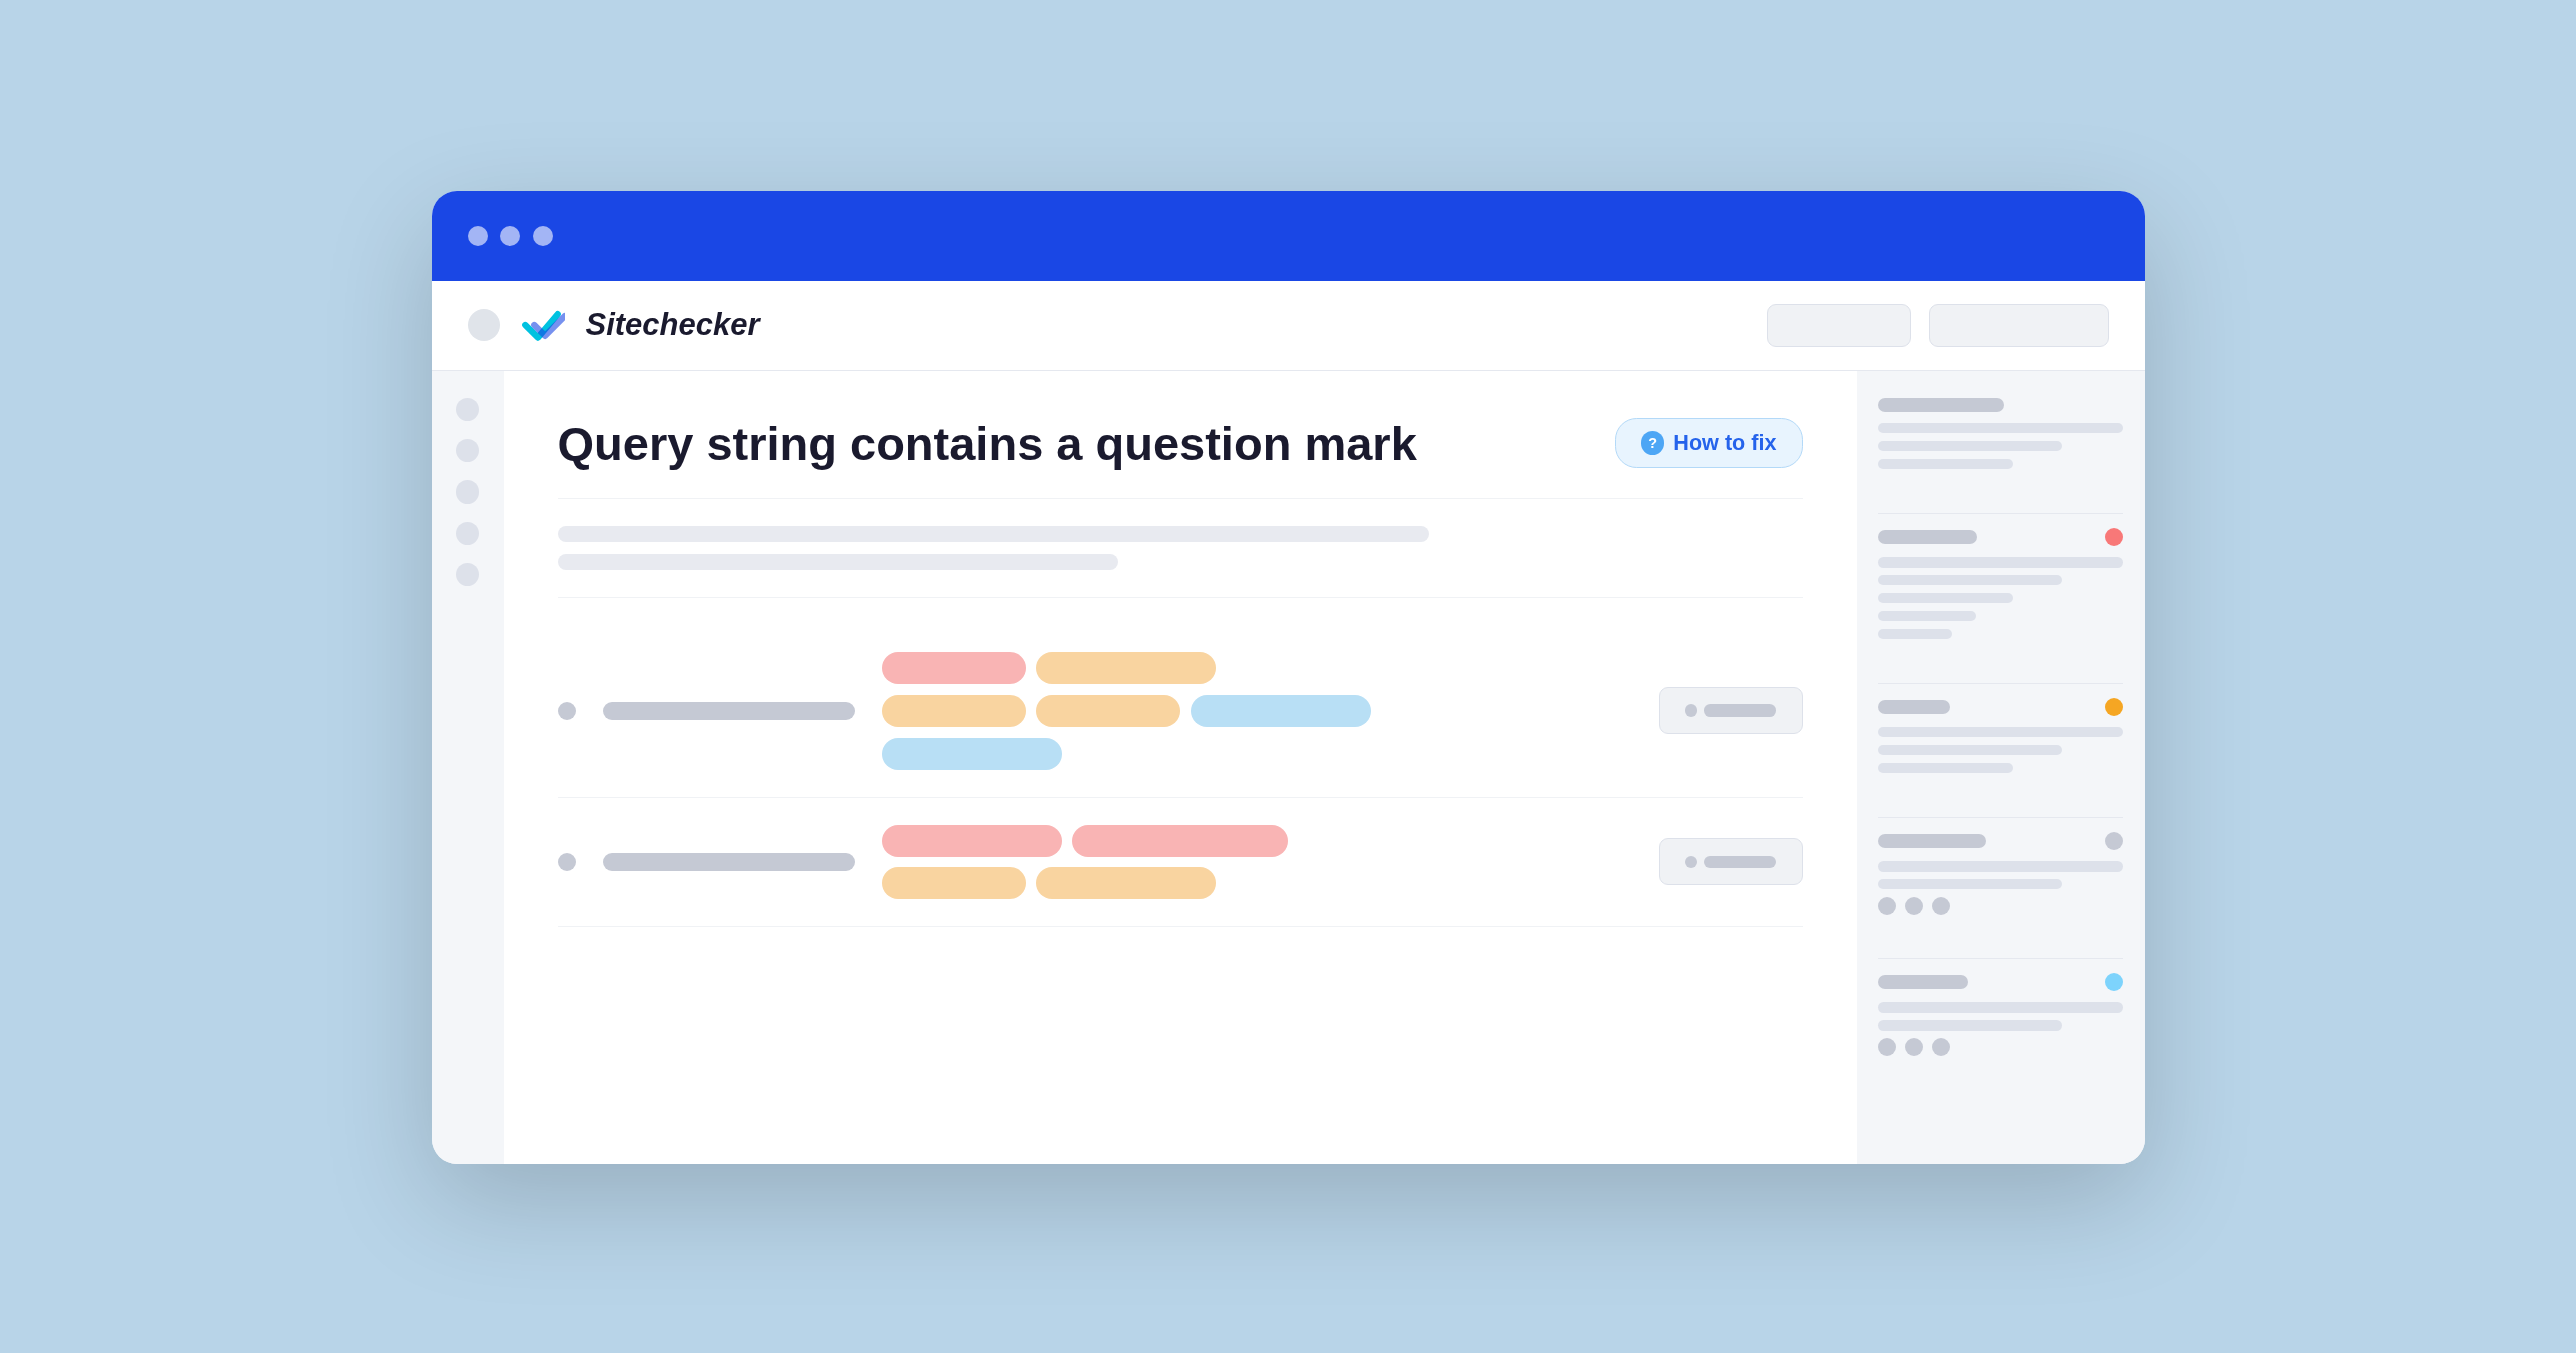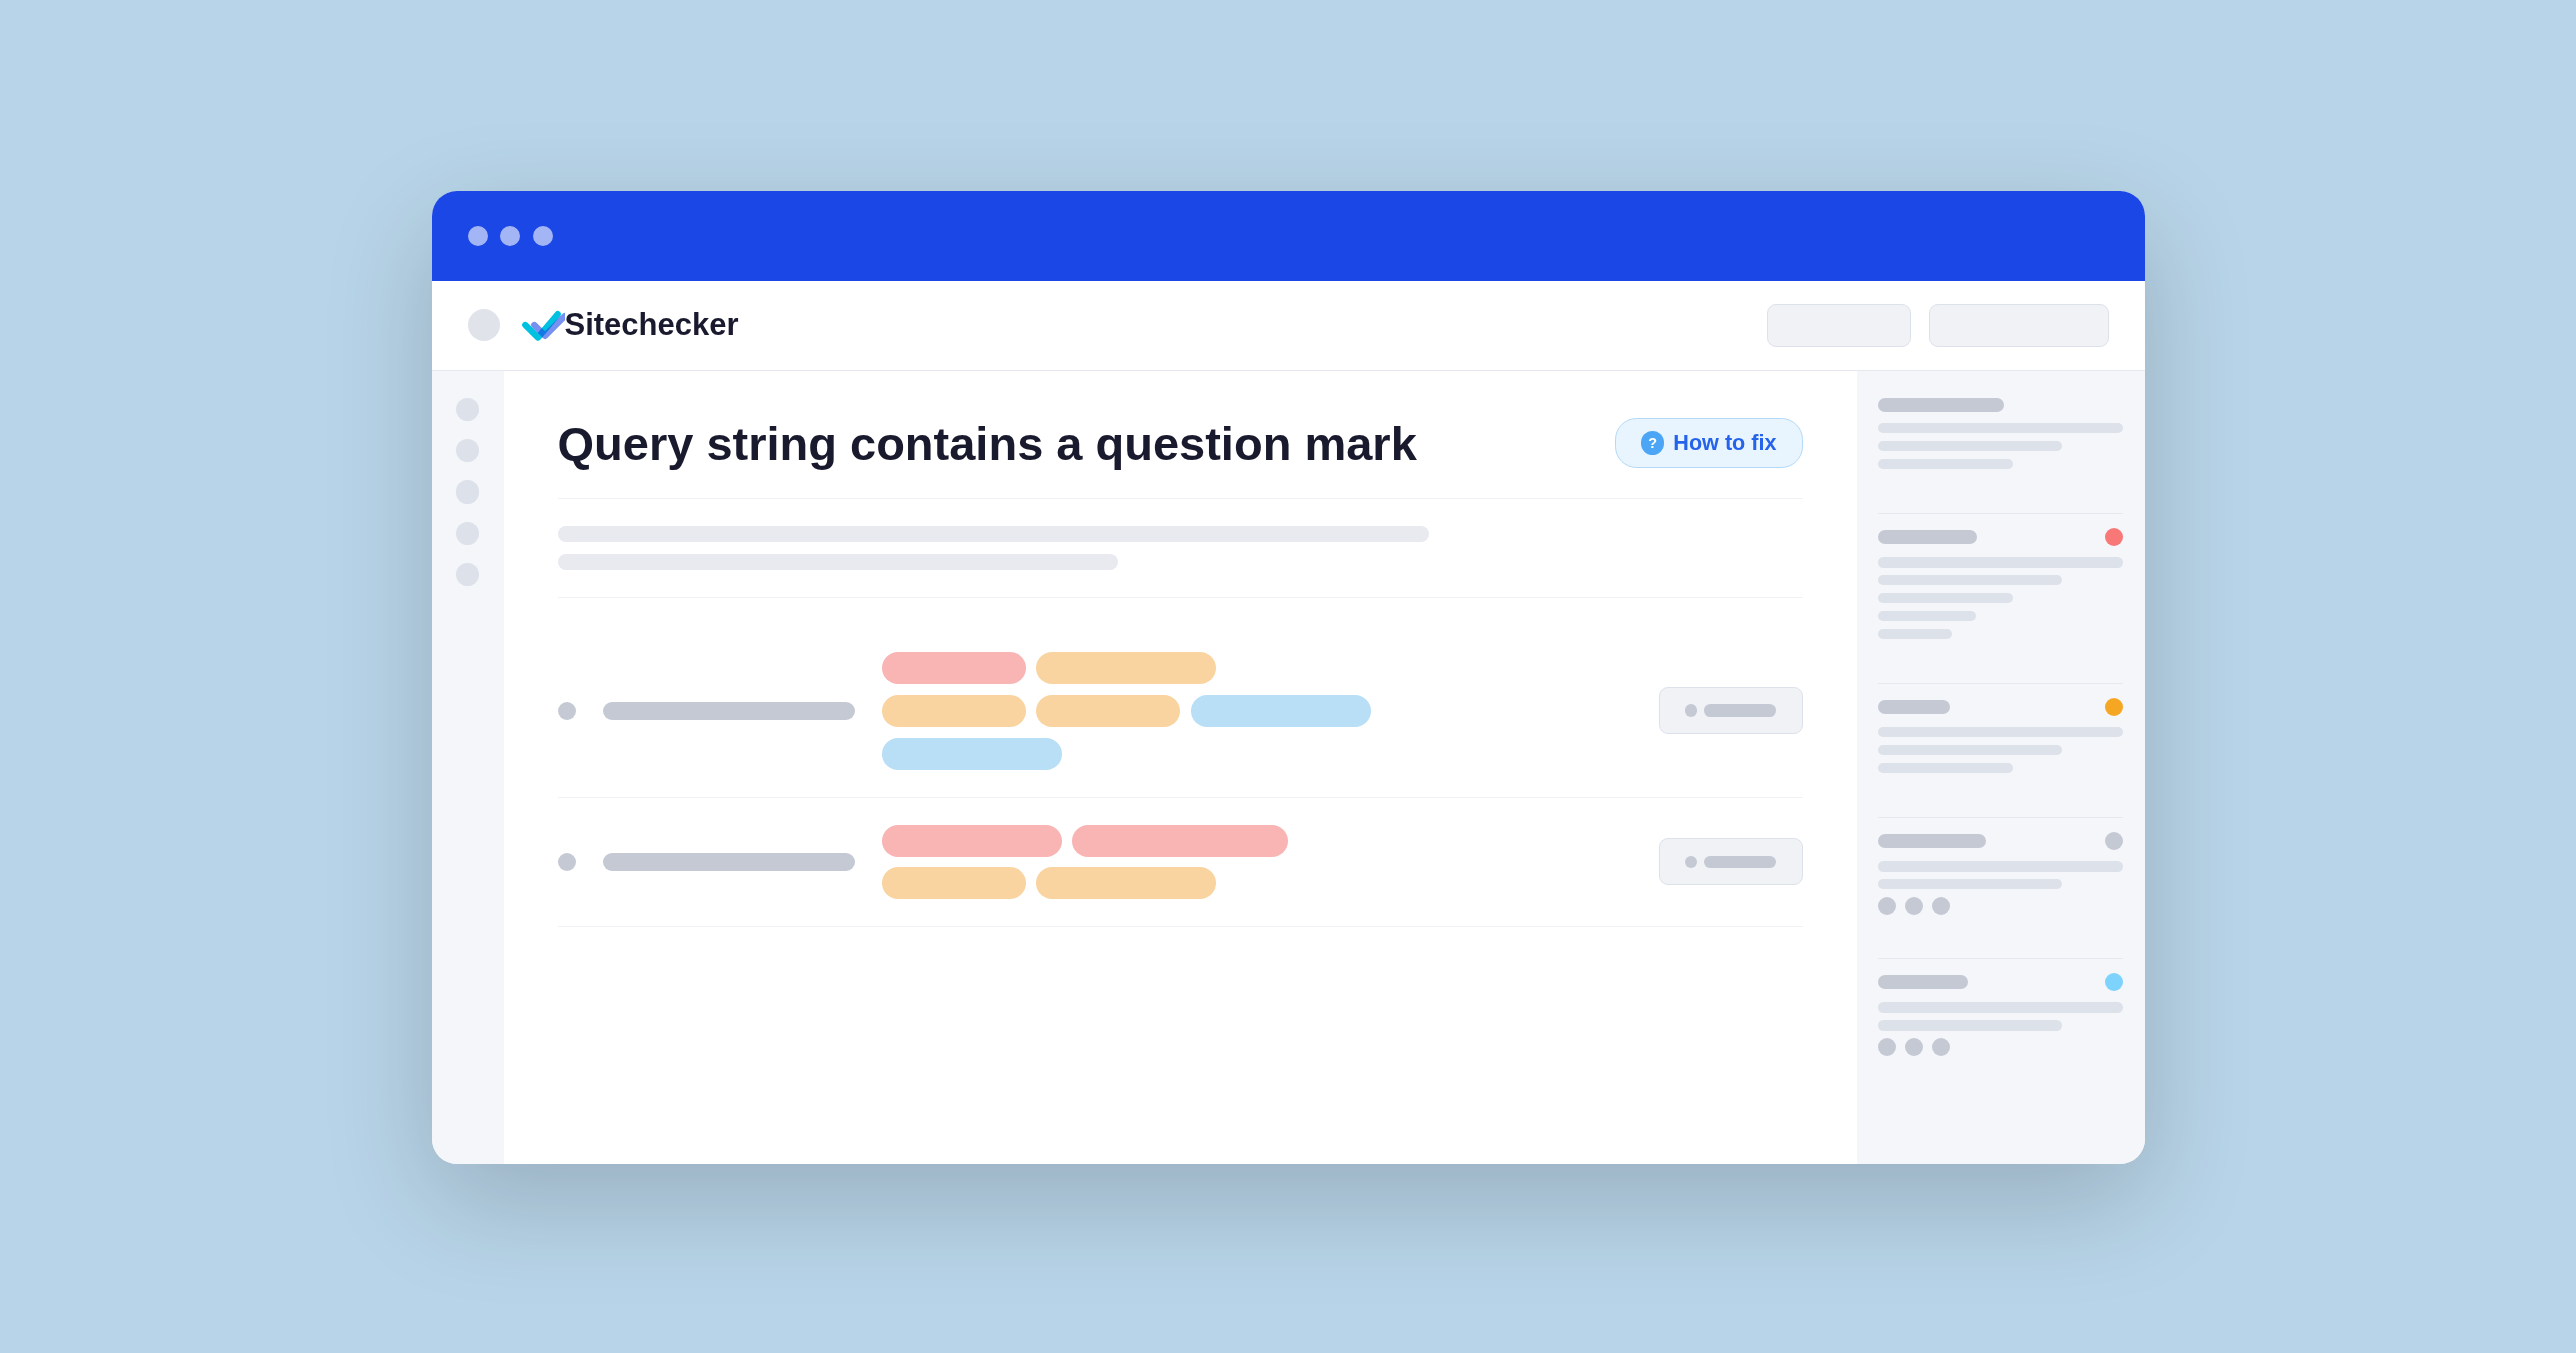--- a/index.html
+++ b/index.html
@@ -63,21 +63,22 @@
       width: 32px;
       height: 32px;
       border-radius: 50%;
       background: #e0e4ea;
       flex-shrink: 0;
     }
 
     .logo-area {
       display: flex;
       align-items: center;
-      gap: 0;
+      gap: 21px;
+      font-style: italic;
     }
 
     .logo-check {
       width: 47px;
       height: 36px;
     }
 
     .logo-text {
       font-size: 31px;
       font-weight: 600;

